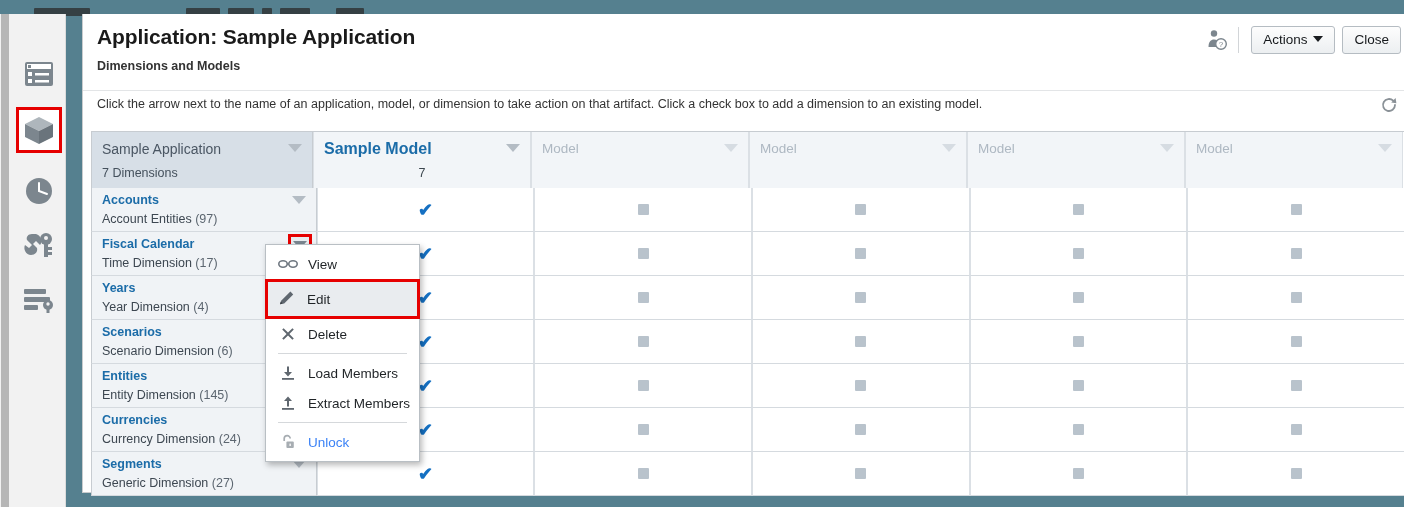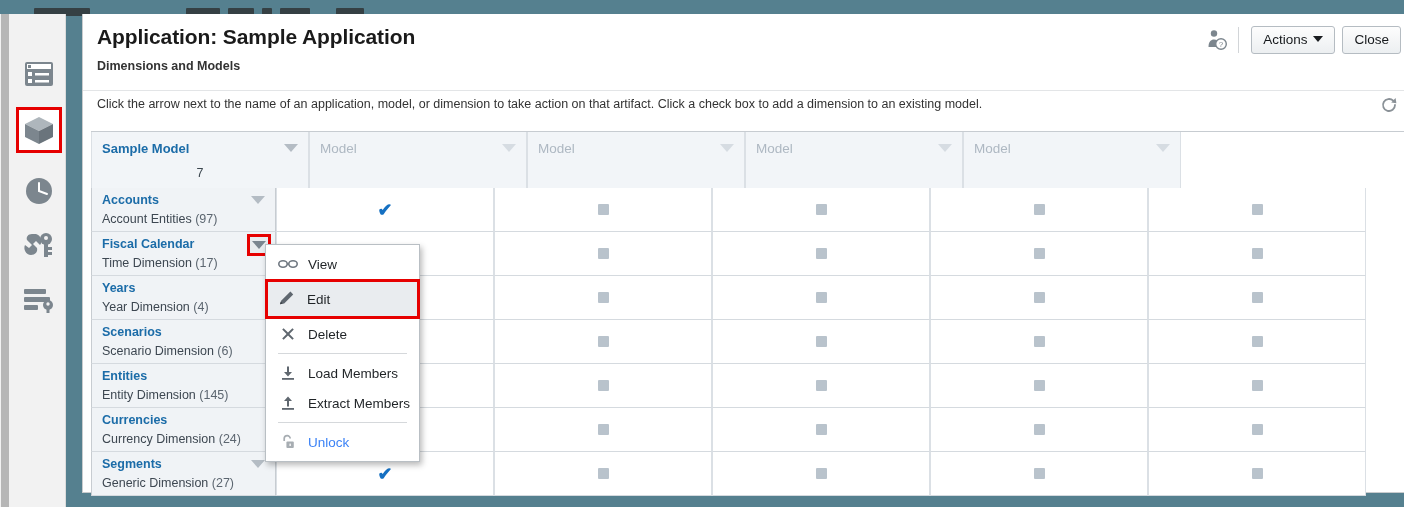--- a/index.html
+++ b/index.html
@@ -142,42 +142,42 @@
   .hdr.model {
     width: 218px;
     border-right: 1px solid #dbe0e5;
     border-left: 1px solid #dbe0e5;
   }
   .hdr-title {
     font-size: 14px; line-height: 18px;
     padding: 8px 0 0 10px;
   }
   .hdr.app .hdr-title { color: #4a5663; }
-  .hdr.model .hdr-title { color: #1b6ca8; font-weight: bold; font-size: 13px; }
+  .hdr.model .hdr-title { color: #1b6ca8; font-weight: bold; font-size: 16px; }
   .hdr.model.empty .hdr-title { color: #aeb8c2; font-weight: normal; font-size: 13.5px; }
   .hdr-sub {
     font-size: 12.5px; color: #44505c;
     padding-left: 10px; margin-top: 8px;
   }
   .hdr-count {
     font-size: 12.5px; color: #3c474f;
     text-align: center; margin-top: 8px;
   }
   .hdr-caret {
     position: absolute; right: 10px; top: 12px;
     border-left: 7px solid transparent;
     border-right: 7px solid transparent;
     border-top: 8px solid #b4bcc4;
   }
   .hdr.model.empty .hdr-caret { border-top-color: #d6dce2; }
 
   
   .drow { height: 44px; }
   .dcell.name {
-    width: 185px;
+    width: 226px;
     background: #f0f3f6;
     border-right: 1px solid #c7ccd1;
     border-left: 1px solid #c7ccd1;
     border-bottom: 1px solid #d5dadf;
     padding: 4px 0 0 10px;
   }
   .dim-name {
     font-size: 12.5px; font-weight: bold; color: #1b6ca8; line-height: 17px;
   }
   .dim-desc {
@@ -362,20 +362,25 @@
           <path d="M16 10 A6 6 0 1 1 14.2 5.7" stroke="#8a9197" stroke-width="1.8" fill="none" stroke-linecap="round"></path>
           <polygon points="16.6,3 17.4,8.2 12.2,7.4" fill="#8a9197"></polygon>
         </svg>
       </span>
     </div>
 
     <div class="grid">
 
       <div class="grid-row">
 
+        <div class="cell hdr app">
+          <div class="hdr-title">Sample Application</div>
+          <div class="hdr-sub">7  Dimensions</div>
+          <span class="hdr-caret"></span>
+        </div>
 
         <div class="cell hdr model">
           <div class="hdr-title">Sample Model</div>
           <div class="hdr-count">7</div>
           <span class="hdr-caret"></span>
         </div>
 
         <div class="cell hdr model empty">
           <div class="hdr-title">Model</div>
           <span class="hdr-caret"></span>

